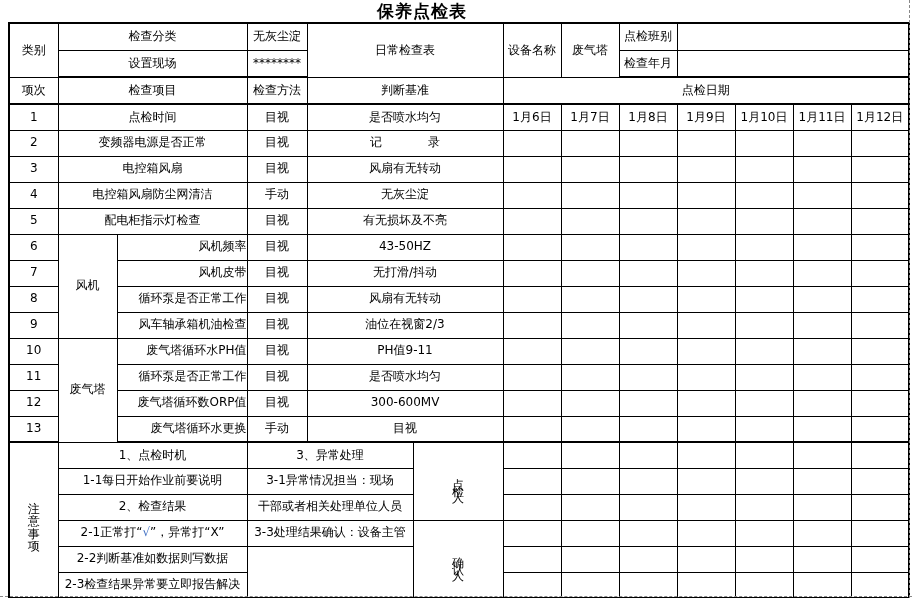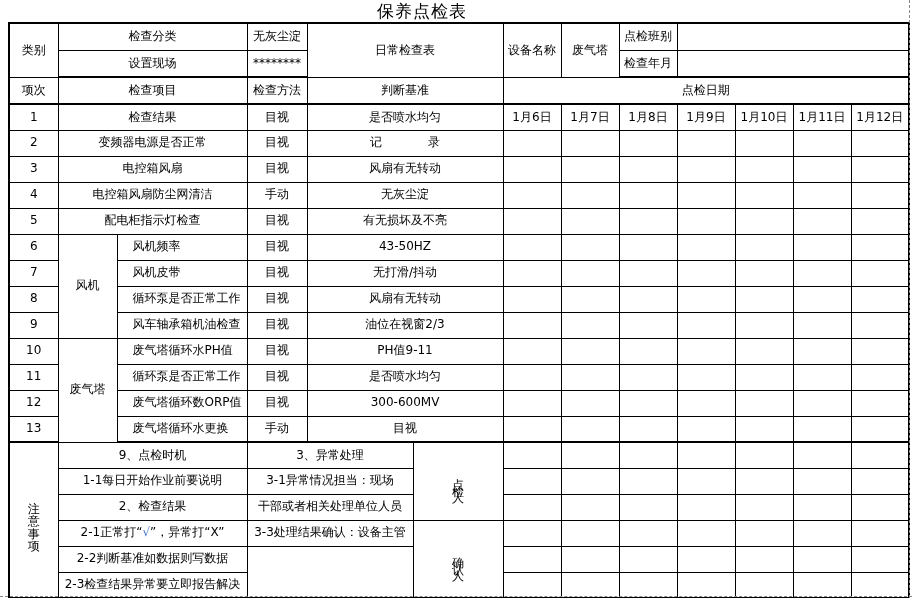--- a/index.html
+++ b/index.html
@@ -3,39 +3,39 @@
 <meta charset="utf-8">
 <style>
   html,body{margin:0;padding:0;}
   body{
     width:912px;height:598px;background:#fff;position:relative;
     font-family:"DejaVu Sans","Liberation Sans",sans-serif;color:#000;
     overflow:hidden;
   }
   .title{
     position:absolute;top:0;left:0;width:844px;height:22px;
-    text-align:center;font-size:17px;font-weight:normal;line-height:22px;
+    text-align:center;font-size:17px;font-weight:bold;line-height:22px;
     letter-spacing:1px;
   }
   table.sheet{
     position:absolute;top:22px;left:8px;
     border-collapse:collapse;table-layout:fixed;
     width:900px;height:575px;
     border:2px solid #000;
   }
   td{
     border:1px solid #000;padding:0;margin:0;
     text-align:center;vertical-align:middle;
     font-size:12px;line-height:1.1;
     white-space:pre;overflow:hidden;
   }
   tr.h27{height:27px;}
   tr.h26{height:26px;}
   tr.tb td{border-bottom-width:2px;margin-left:28px;}
-  td.ta-l{text-align:left;padding-left:15px;}
+  td.ta-l{text-align:right;padding-left:15px;}
   .vtext{writing-mode:vertical-rl;text-orientation:upright;letter-spacing:13px;line-height:1;display:inline-block;}
   .vtext-sm{writing-mode:vertical-rl;text-orientation:upright;letter-spacing:7px;line-height:1;display:inline-block;}
   .mark{color:#4472c4;}
   .pb-v{position:absolute;left:909px;top:0;height:598px;width:0;border-left:1px dashed #888;}
   .pb-h{position:absolute;left:0;top:596px;width:912px;height:0;border-top:1px dashed #888;}
 </style>
 </head>
 <body>
 
 <div class="title">保养点检表</div>
@@ -79,21 +79,21 @@
   <tr class="h27 tb">
     <td>项次</td>
     <td colspan="2">检查项目</td>
     <td>检查方法</td>
     <td colspan="2">判断基准</td>
     <td colspan="7">点检日期</td>
   </tr>
 
   <tr class="h26">
     <td>1</td>
-    <td colspan="2">检查结果</td>
+    <td colspan="2">点检时间</td>
     <td>目视</td>
     <td colspan="2">是否喷水均匀</td>
     <td>1月6日</td>
     <td>1月7日</td>
     <td>1月8日</td>
     <td>1月9日</td>
     <td>1月10日</td>
     <td>1月11日</td>
     <td>1月12日</td>
   </tr>
@@ -263,21 +263,21 @@
         <td></td>
         <td></td>
         <td></td>
         <td></td>
         <td></td>
         <td></td>
   </tr>
 
   <tr class="h26">
     <td rowspan="6"><span class="vtext">注意事项</span></td>
-    <td colspan="2">9、点检时机</td>
+    <td colspan="2">1、点检时机</td>
     <td colspan="2">3、异常处理</td>
     <td rowspan="3"><span class="vtext-sm">点检人</span></td>
     <td></td>
         <td></td>
         <td></td>
         <td></td>
         <td></td>
         <td></td>
         <td></td>
   </tr>

